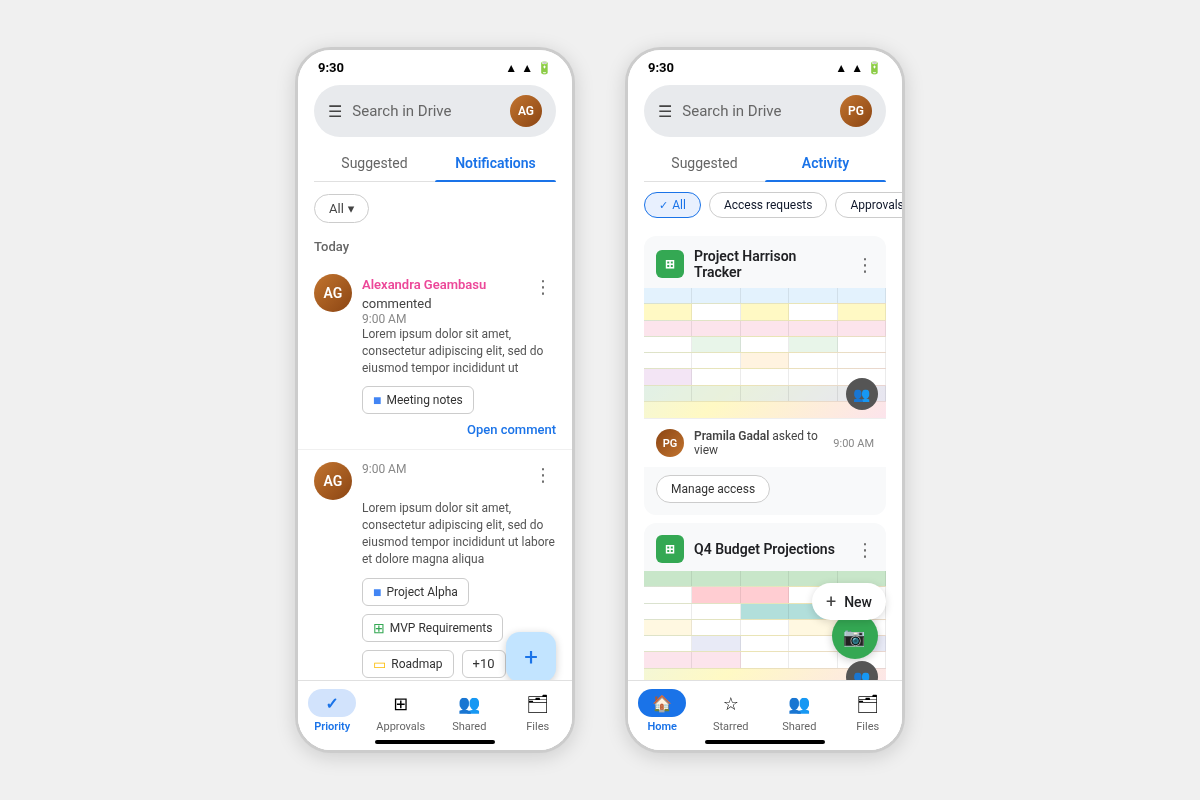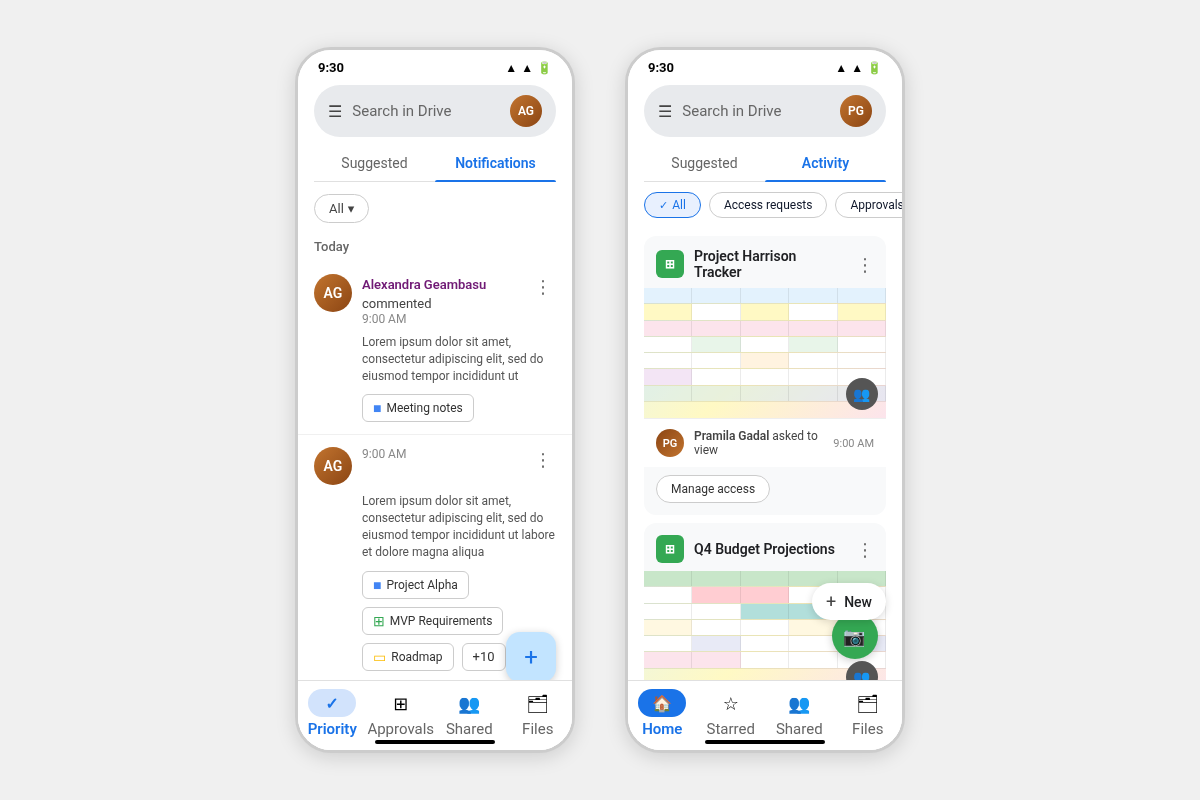--- a/index.html
+++ b/index.html
@@ -150,21 +150,21 @@
       overflow: hidden;
       display: flex; align-items: center; justify-content: center;
       font-size: 14px; color: #fff; font-weight: 600;
     }
 
     .notif-meta { flex: 1; }
 
     .notif-user {
       font-size: 13px;
       font-weight: 600;
-      color: #701a75;
+      color: #ec4899;
     }
 
     .notif-action {
       font-size: 13px;
       color: #444;
       font-weight: 400;
     }
 
     .notif-time {
       font-size: 12px;
@@ -174,21 +174,21 @@
     .more-icon {
       font-size: 18px;
       color: #666;
       cursor: pointer;
       padding: 2px 4px;
     }
 
     .notif-body {
       font-size: 12px;
       color: #555;
-      margin: 8px 0 10px 48px;
+      margin: 0 0 10px 48px;
       line-height: 1.4;
     }
 
     .file-chips {
       display: flex;
       flex-wrap: wrap;
       gap: 8px;
       margin-left: 48px;
     }
 
@@ -274,21 +274,21 @@
       align-items: center;
       justify-content: center;
       font-size: 18px;
     }
 
     .nav-icon-wrap.active-nav {
       background: #d2e3fc;
     }
 
     .nav-label {
-      font-size: 15px;
+      font-size: 11px;
       color: #666;
     }
 
     .nav-label.active-nav-label {
       color: #1a73e8;
       font-weight: 600;
     }
 
     
 
@@ -515,20 +515,21 @@
             </div>
             <span class="more-icon">⋮</span>
           </div>
           <div class="notif-body">Lorem ipsum dolor sit amet, consectetur adipiscing elit, sed do eiusmod tempor incididunt ut</div>
           <div class="file-chips">
             <div class="file-chip">
               <span class="doc-icon">■</span>
               <span>Meeting notes</span>
             </div>
           </div>
+          <span class="open-comment-link">Open comment</span>
         </div>
 
         <div class="notif-item">
           <div class="notif-header">
             <div class="user-avatar">AG</div>
             <div class="notif-meta">
               <div class="notif-time">9:00 AM</div>
             </div>
             <span class="more-icon">⋮</span>
           </div>

